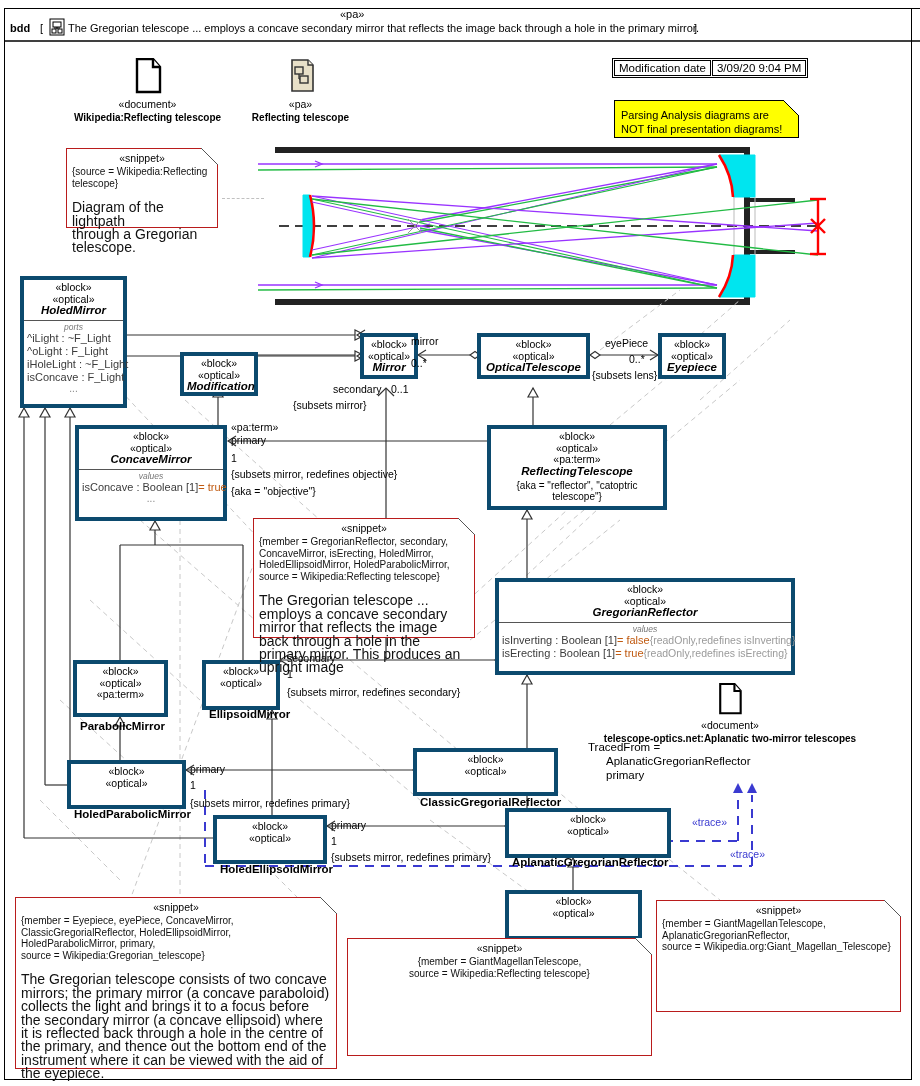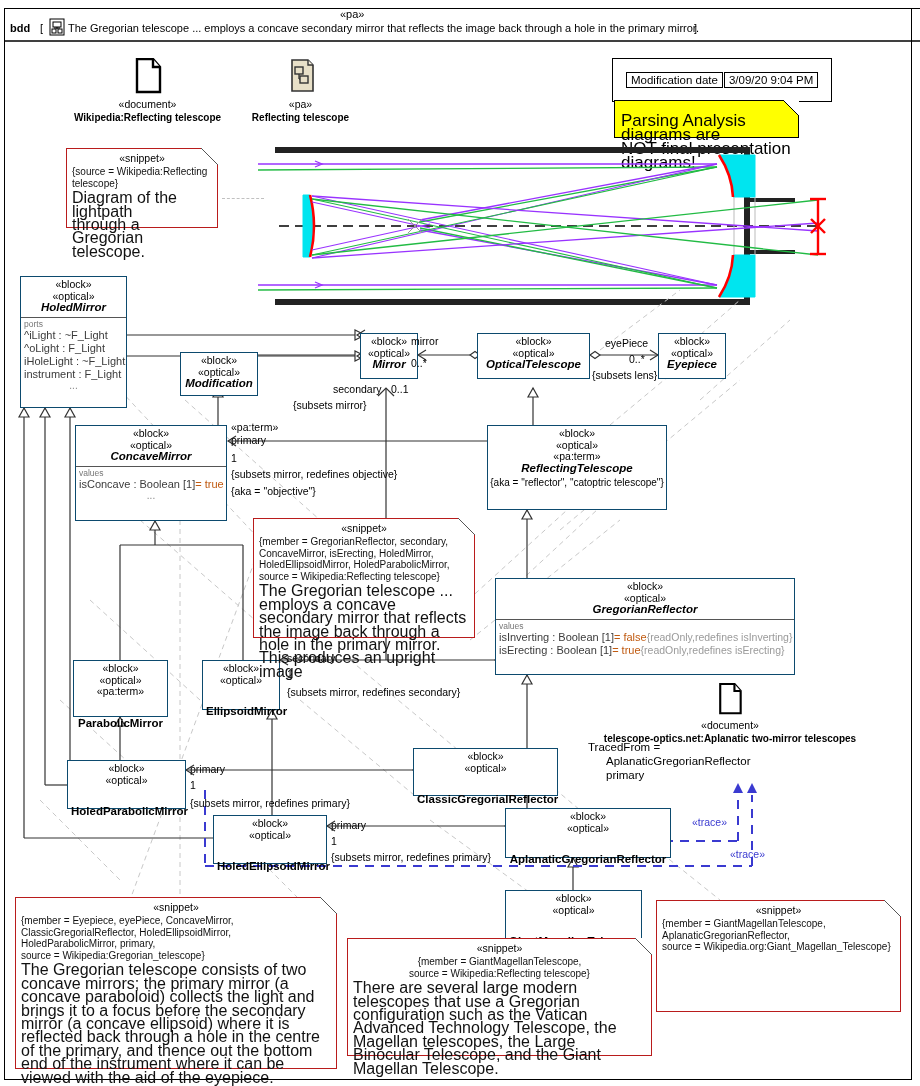--- a/index.html
+++ b/index.html
@@ -5,52 +5,52 @@
   html,body{margin:0;padding:0;background:#ffffff;}
   body{font-family:"Liberation Sans","DejaVu Sans",sans-serif;}
   #page{position:relative;width:920px;height:1086px;overflow:hidden;background:#fff;}
 
   
   .frame-outer{position:absolute;left:4px;top:8px;width:908px;height:1072px;border:1px solid #000;box-sizing:border-box;}
   .frame-tab{position:absolute;left:4px;top:8px;height:34px;box-sizing:border-box;border:1px solid #000;border-left:none;border-top:none;background:#fff;}
   .tab-label{position:absolute;font-size:11px;color:#000;white-space:nowrap;}
 
   
-  .box{position:absolute;box-sizing:border-box;border:1px solid #0c4a6e;background:#fff;}
+  .box{position:absolute;box-sizing:border-box;border:4px solid #0c4a6e;background:#fff;}
   .box .hdr{text-align:center;padding:2px 3px 3px 3px;line-height:11.5px;}
   .ster{font-size:10.5px;color:#000;display:block;}
   .bname{font-size:11.5px;font-weight:bold;font-style:italic;display:block;margin-top:0px;}
   .bname.plain{font-style:normal;margin-top:20px;}
   .compart{border-top:1px solid #555;padding:1px 3px 2px 3px;}
-  .compart-title{font-size:8.5px;color:#777;display:block;line-height:10px;}
+  .compart-title{font-size:8.5px;font-style:italic;color:#777;text-align:center;display:block;line-height:10px;}
   .prop{font-size:11px;color:#3b3b3b;white-space:nowrap;line-height:13px;}
   .prop .val{color:#c05a10;}
   .prop .ro{color:#9a9a9a;font-size:10.5px;}
   .dots{font-size:10px;color:#888;text-align:center;display:block;line-height:10px;}
   .constraint{font-size:10px;color:#000;text-align:center;display:block;line-height:11px;padding:0 2px 2px 2px;}
 
   
   .note{position:absolute;box-sizing:border-box;background:#fff;border:1px solid #b91c1c;}
   .note .foldline{position:absolute;right:-1px;top:-1px;width:17px;height:17px;
      background:linear-gradient(to bottom left, #fff 49.6%, #555 49.6%, #555 51.2%, transparent 51.2%);}
   .note-body{padding:3px 5px 4px 5px;}
   .note-title{font-size:10.5px;text-align:center;display:block;line-height:13px;margin-bottom:1px;}
   .note-meta{font-size:10px;line-height:11.6px;color:#111;}
-  .note-text{font-size:16px;line-height:13.4px;color:#111;margin-top:2px;}
+  .note-text{font-size:14px;line-height:13.4px;color:#111;margin-top:12px;}
   .note-center{text-align:center;}
 
   
   .sticky{position:absolute;background:#ffff00;border:1px solid #000;box-sizing:border-box;}
   .sticky .fold{position:absolute;right:-1px;top:-1px;width:15px;height:15px;
      background:linear-gradient(to bottom left,#ffffff 49.5%,#000 49.5%,#000 51%,#ffff00 51%);
      border-right:1px solid #ffffff;}
-  .sticky-txt{font-size:17px;line-height:14px;padding:7px 5px 4px 6px;color:#000;margin-top:6px;}
+  .sticky-txt{font-size:11px;line-height:14px;padding:7px 5px 4px 6px;color:#000;}
 
   
-  .modtable{position:absolute;border:1px solid #000;box-sizing:border-box;display:flex;background:#fff;padding:13px;justify-content:flex-end;}
+  .modtable{position:absolute;border:1px solid #000;box-sizing:border-box;display:flex;background:#fff;padding:1px;justify-content:flex-end;}
   .modcell{border:1px solid #000;font-size:11.5px;padding:1px 4px;white-space:nowrap;background:#fff;}
 
   
   .iconwrap{position:absolute;text-align:center;}
   .iconcap{font-size:10.5px;line-height:13px;display:block;}
   .iconcap.b{font-weight:bold;font-size:10px;}
   .dashg{position:absolute;border-top:1px dashed #c0c0c0;height:0;}
   .lbl{position:absolute;font-size:10.5px;color:#000;white-space:nowrap;line-height:12px;}
   .lbl.blue{color:#3a3ad0;}
   svg.overlay{position:absolute;left:0;top:0;width:920px;height:1086px;pointer-events:none;}
@@ -330,21 +330,21 @@
     <div class="hdr">
       <span class="ster">«block»</span>
       <span class="ster">«optical»</span>
       <span class="bname">HoledMirror</span>
     </div>
     <div class="compart">
       <span class="compart-title">ports</span>
       <div class="prop">^iLight : ~F_Light</div>
       <div class="prop">^oLight : F_Light</div>
       <div class="prop">iHoleLight : ~F_Light</div>
-      <div class="prop">instrument : F_Light</div>
+      <div class="prop">isConcave : F_Light</div>
       <span class="dots">...</span>
     </div>
   </div>
 
   <div class="box" style="left:180px;top:352px;width:78px;height:44px;top:352px;">
     <div class="hdr">
       <span class="ster">«block»</span>
       <span class="ster">«optical»</span>
       <span class="bname">Modification</span>
     </div>
@@ -530,21 +530,20 @@
   </div>
 
   <div class="note" style="left:347px;top:938px;width:305px;height:118px;">
     <div class="foldline"></div>
     <div class="note-body">
       <span class="note-title">«snippet»</span>
       <div class="note-meta note-center">
         <span>{member = GiantMagellanTelescope,</span><br>
         <span>source = Wikipedia:Reflecting telescope}</span>
       </div>
-      <div class="note-text">There are several large modern telescopes that use a Gregorian configuration such as the Vatican Advanced Technology Telescope, the Magellan telescopes, the Large Binocular Telescope, and the Giant Magellan Telescope.</div>
     </div>
   </div>
 
   <div class="note" style="left:656px;top:900px;width:245px;height:112px;">
     <div class="foldline"></div>
     <div class="note-body">
       <span class="note-title">«snippet»</span>
       <div class="note-meta">
         <span>{member = GiantMagellanTelescope,</span><br>
         <span>AplanaticGregorianReflector,</span><br>

